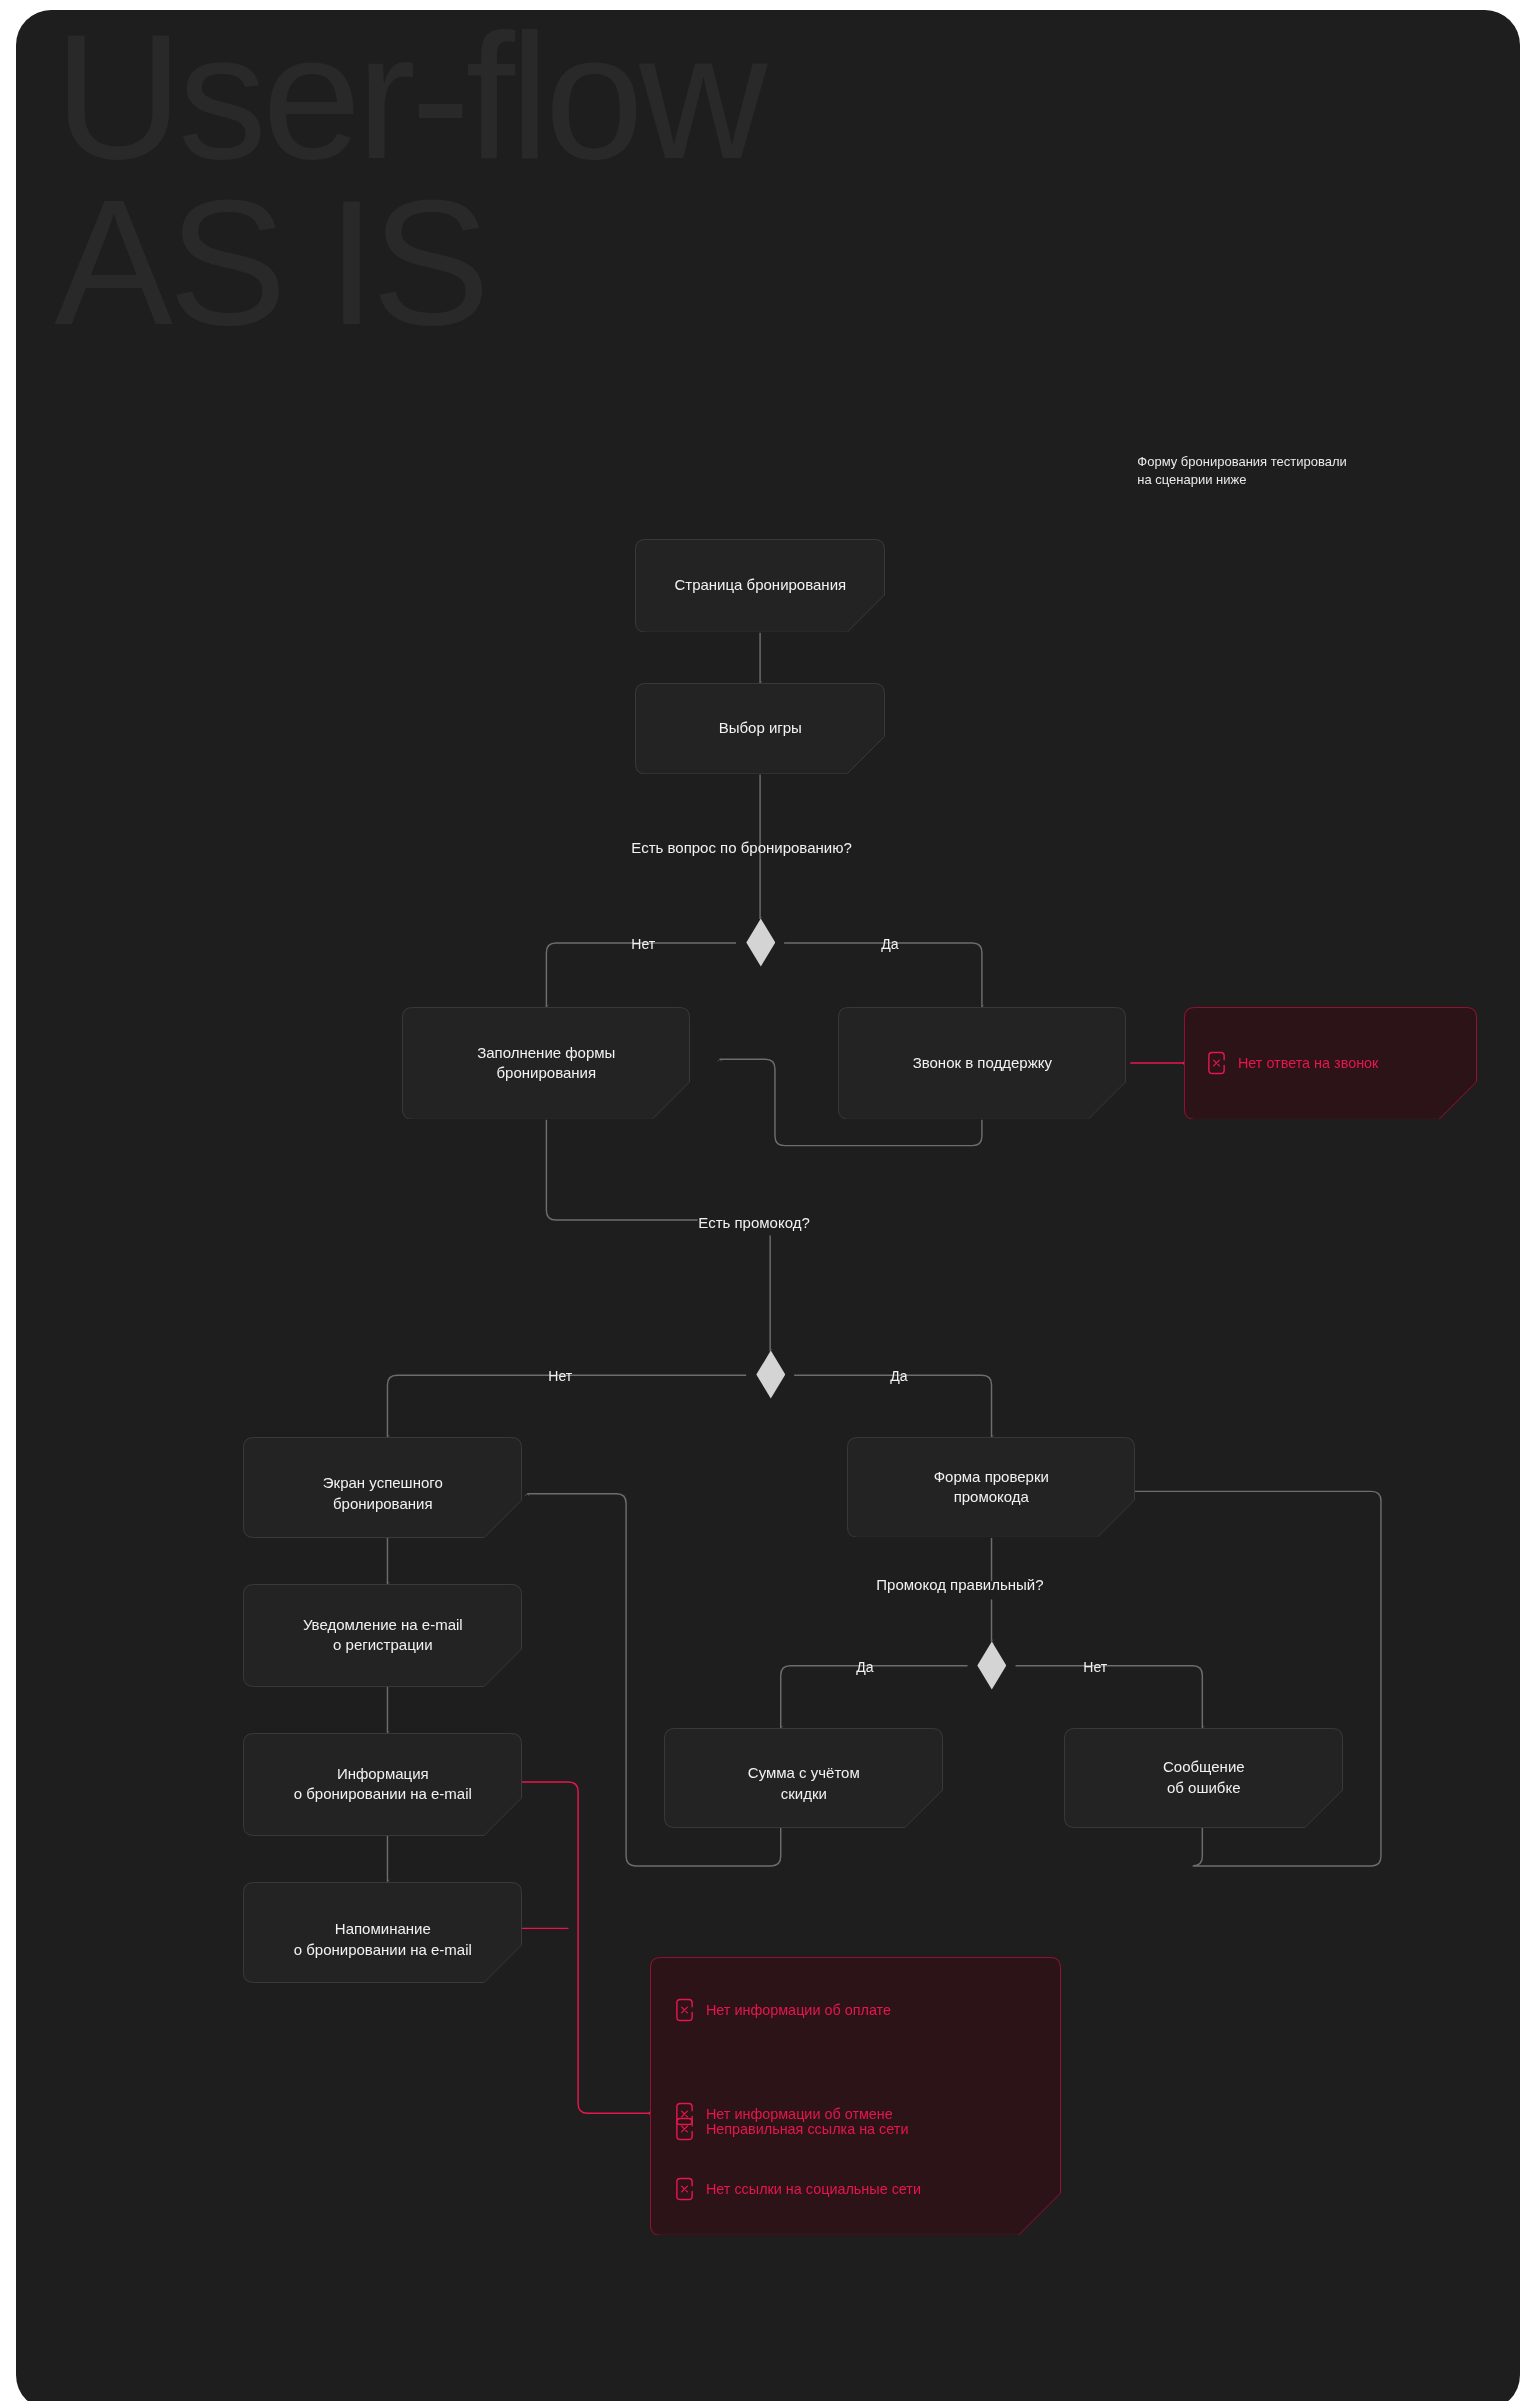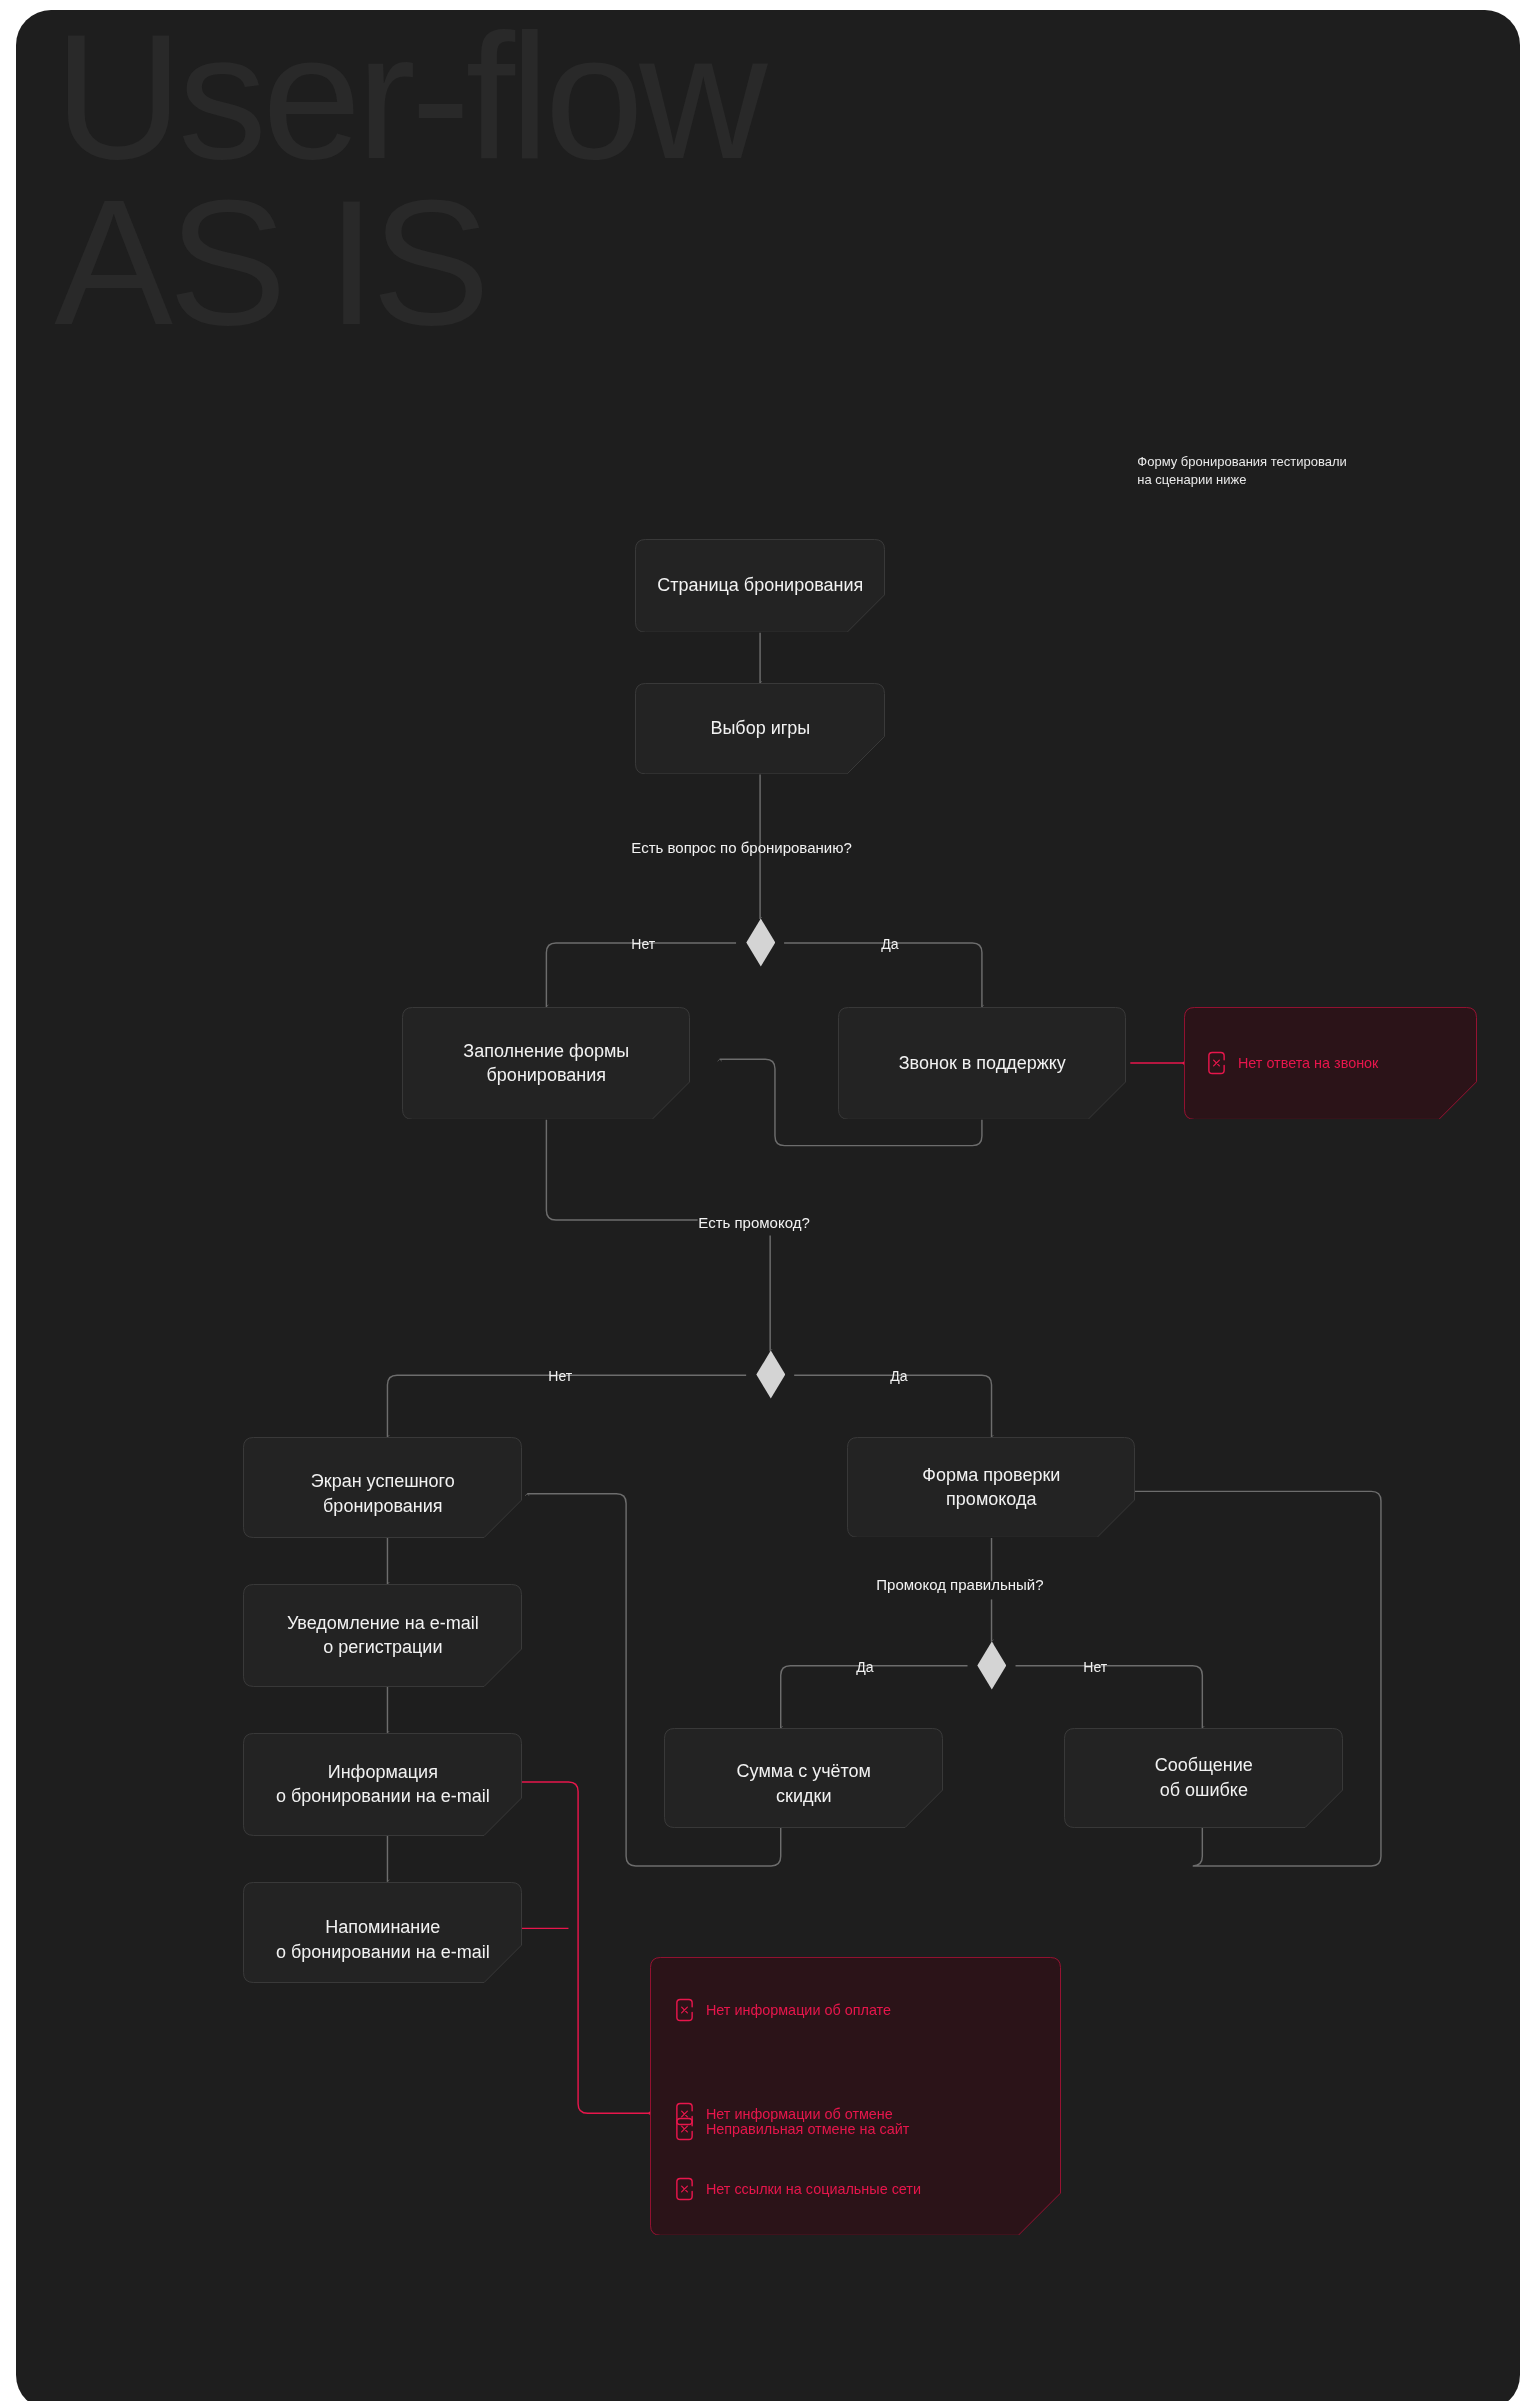--- a/index.html
+++ b/index.html
@@ -47,21 +47,21 @@
 
   
   #wires{position:absolute;left:0;top:0;width:1504px;height:2400px;}
 
   
   .node{
     position:absolute;
     background:#232323;
     border:1px solid #3b3b3b;
     color:#f2f2f2;
-    font-size:18px;
+    font-size:15px;
     line-height:1.35;
     display:flex;align-items:center;justify-content:center;
     text-align:center;
     white-space:pre-line;
     border-radius:10.6px;
     box-sizing:border-box;
   }
   .node .edge{
     position:absolute;inset:0;
     pointer-events:none;
@@ -303,21 +303,21 @@
           </span>
           <span>Нет информации об отмене</span>
         </div>
         <div class="err-row" style="left: 658px; top: 2107px;">
           <span class="err-icon">
             <svg viewBox="0 0 44 50">
               <path d="M6 10 Q6 3 13 3 L31 3 Q38 3 38 10 L38 18 M38 30 L38 40 Q38 47 31 47 L13 47 Q6 47 6 40 L6 10" fill="none" stroke="#e8164c" stroke-width="3" stroke-linecap="round"></path>
               <path d="M16 19 L28 31 M28 19 L16 31" fill="none" stroke="#e8164c" stroke-width="2.6" stroke-linecap="round"></path>
             </svg>
           </span>
-          <span>Неправильная отмене на сайт</span>
+          <span>Неправильная ссылка на сети</span>
         </div>
         <div class="err-row" style="left: 658px; top: 2167px;">
           <span class="err-icon">
             <svg viewBox="0 0 44 50">
               <path d="M6 10 Q6 3 13 3 L31 3 Q38 3 38 10 L38 18 M38 30 L38 40 Q38 47 31 47 L13 47 Q6 47 6 40 L6 10" fill="none" stroke="#e8164c" stroke-width="3" stroke-linecap="round"></path>
               <path d="M16 19 L28 31 M28 19 L16 31" fill="none" stroke="#e8164c" stroke-width="2.6" stroke-linecap="round"></path>
             </svg>
           </span>
           <span>Нет ссылки на социальные сети</span>
         </div>

